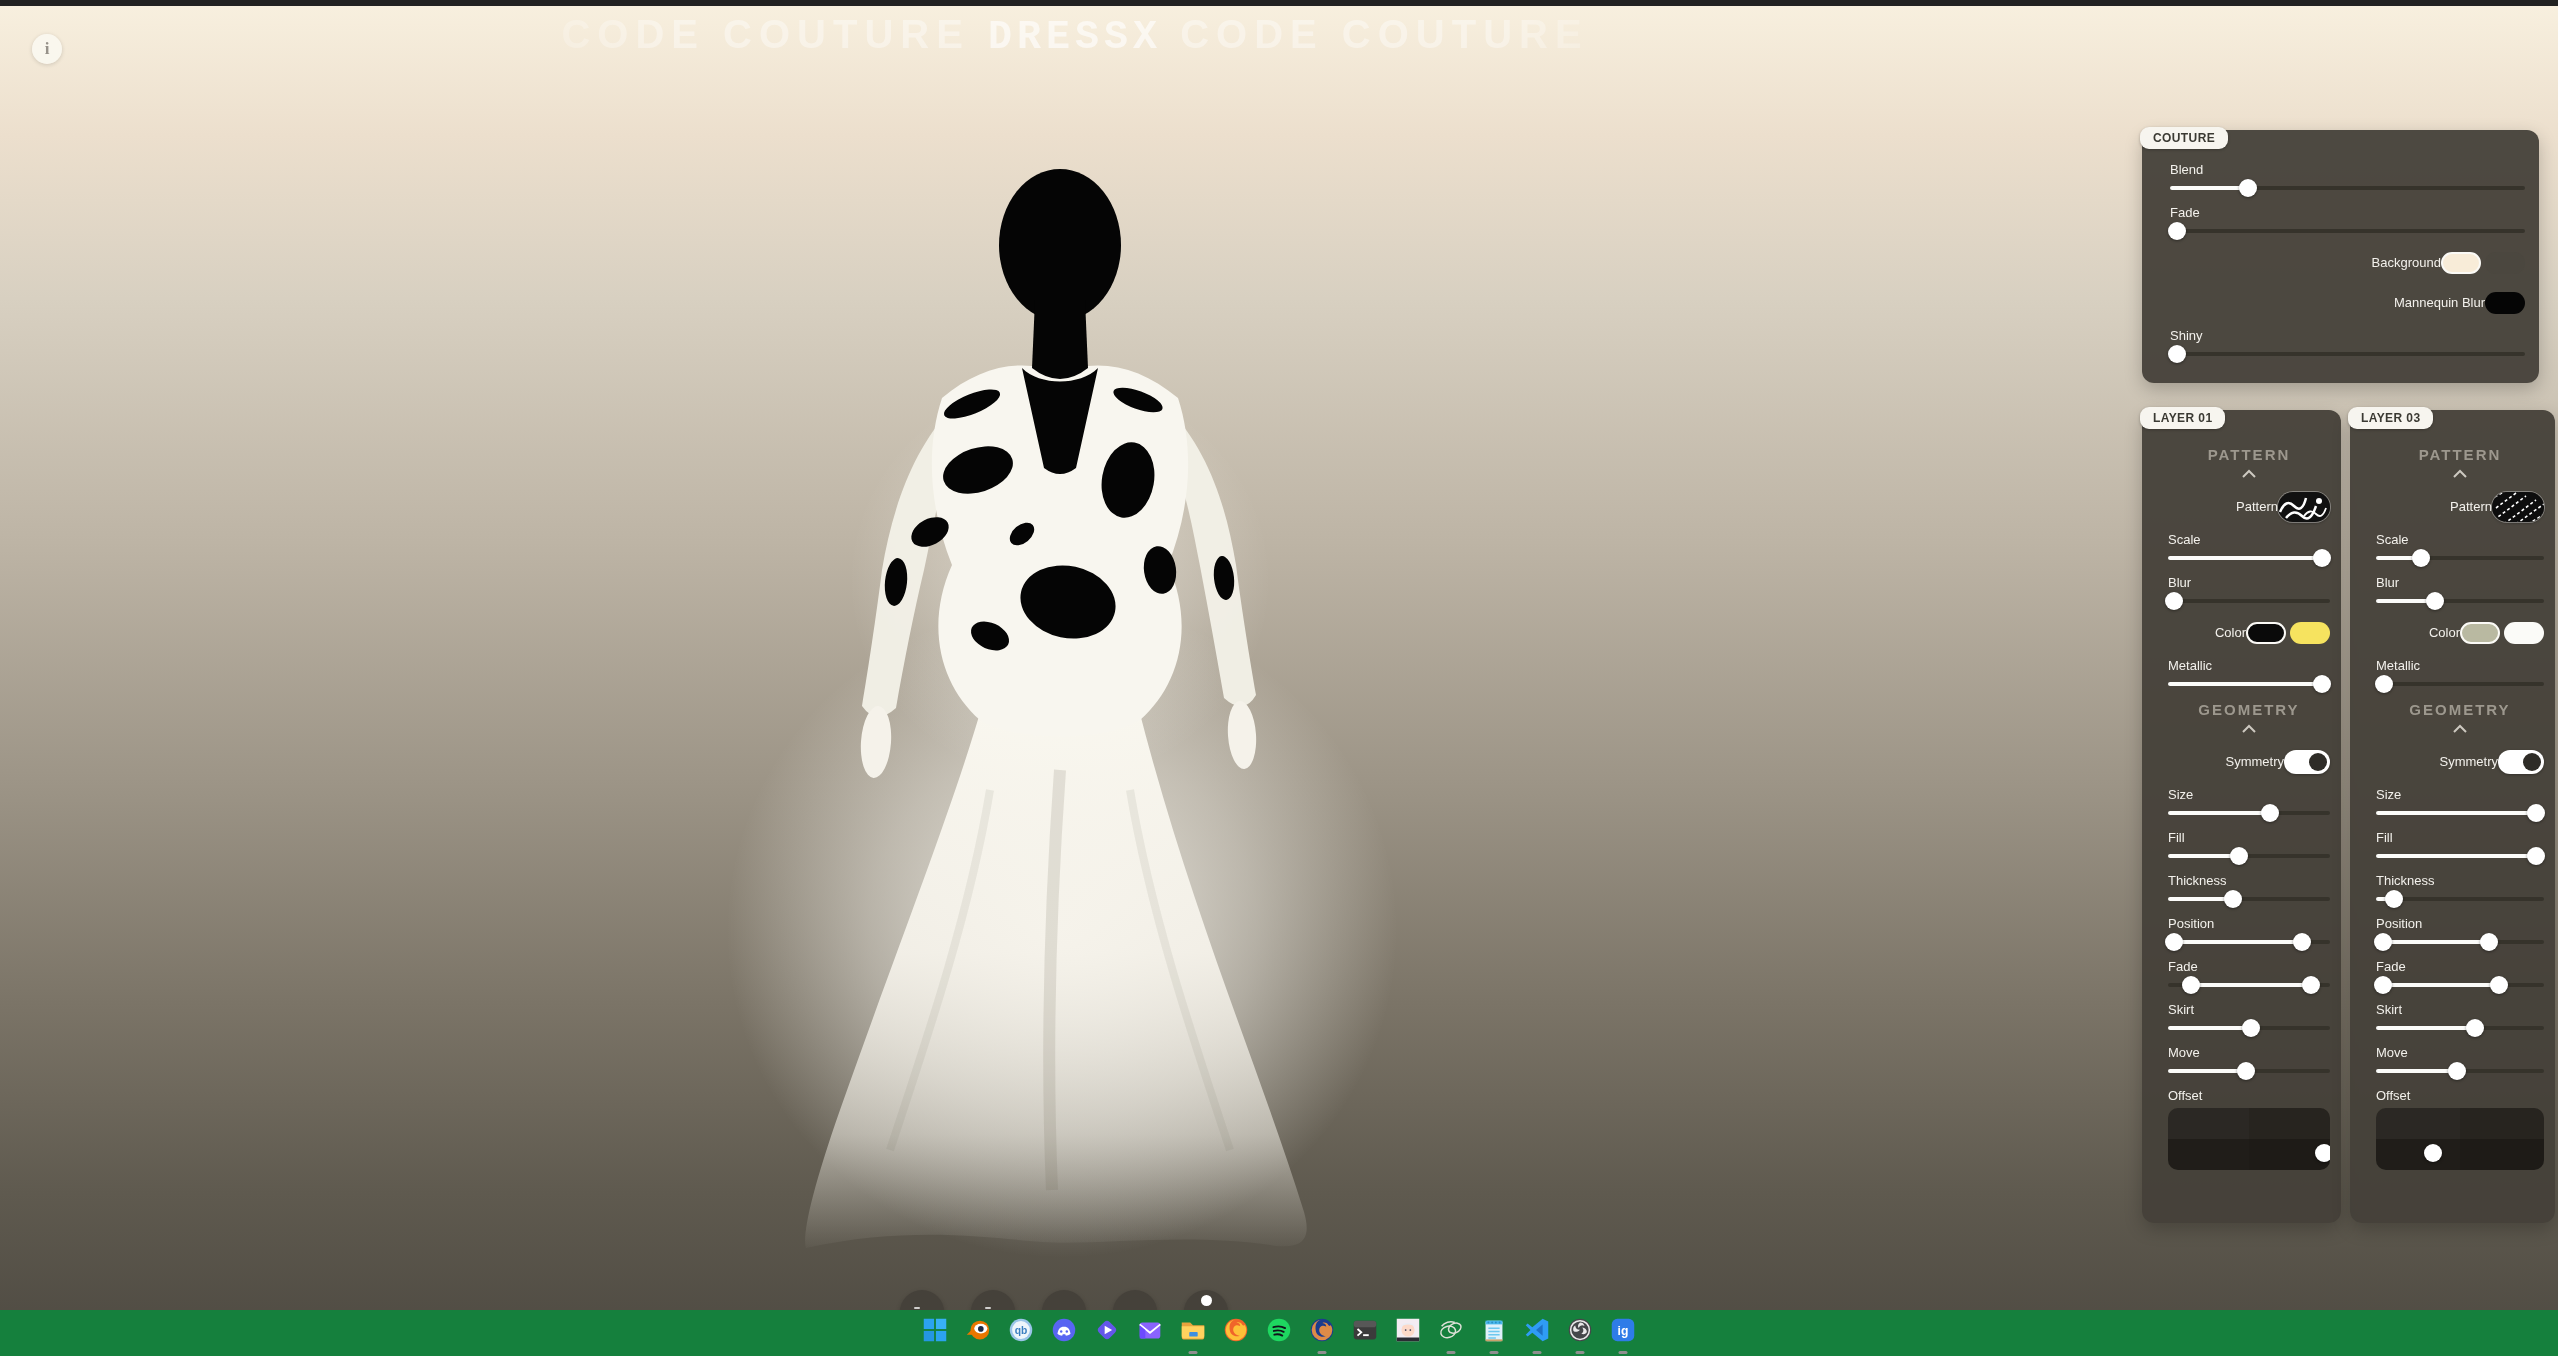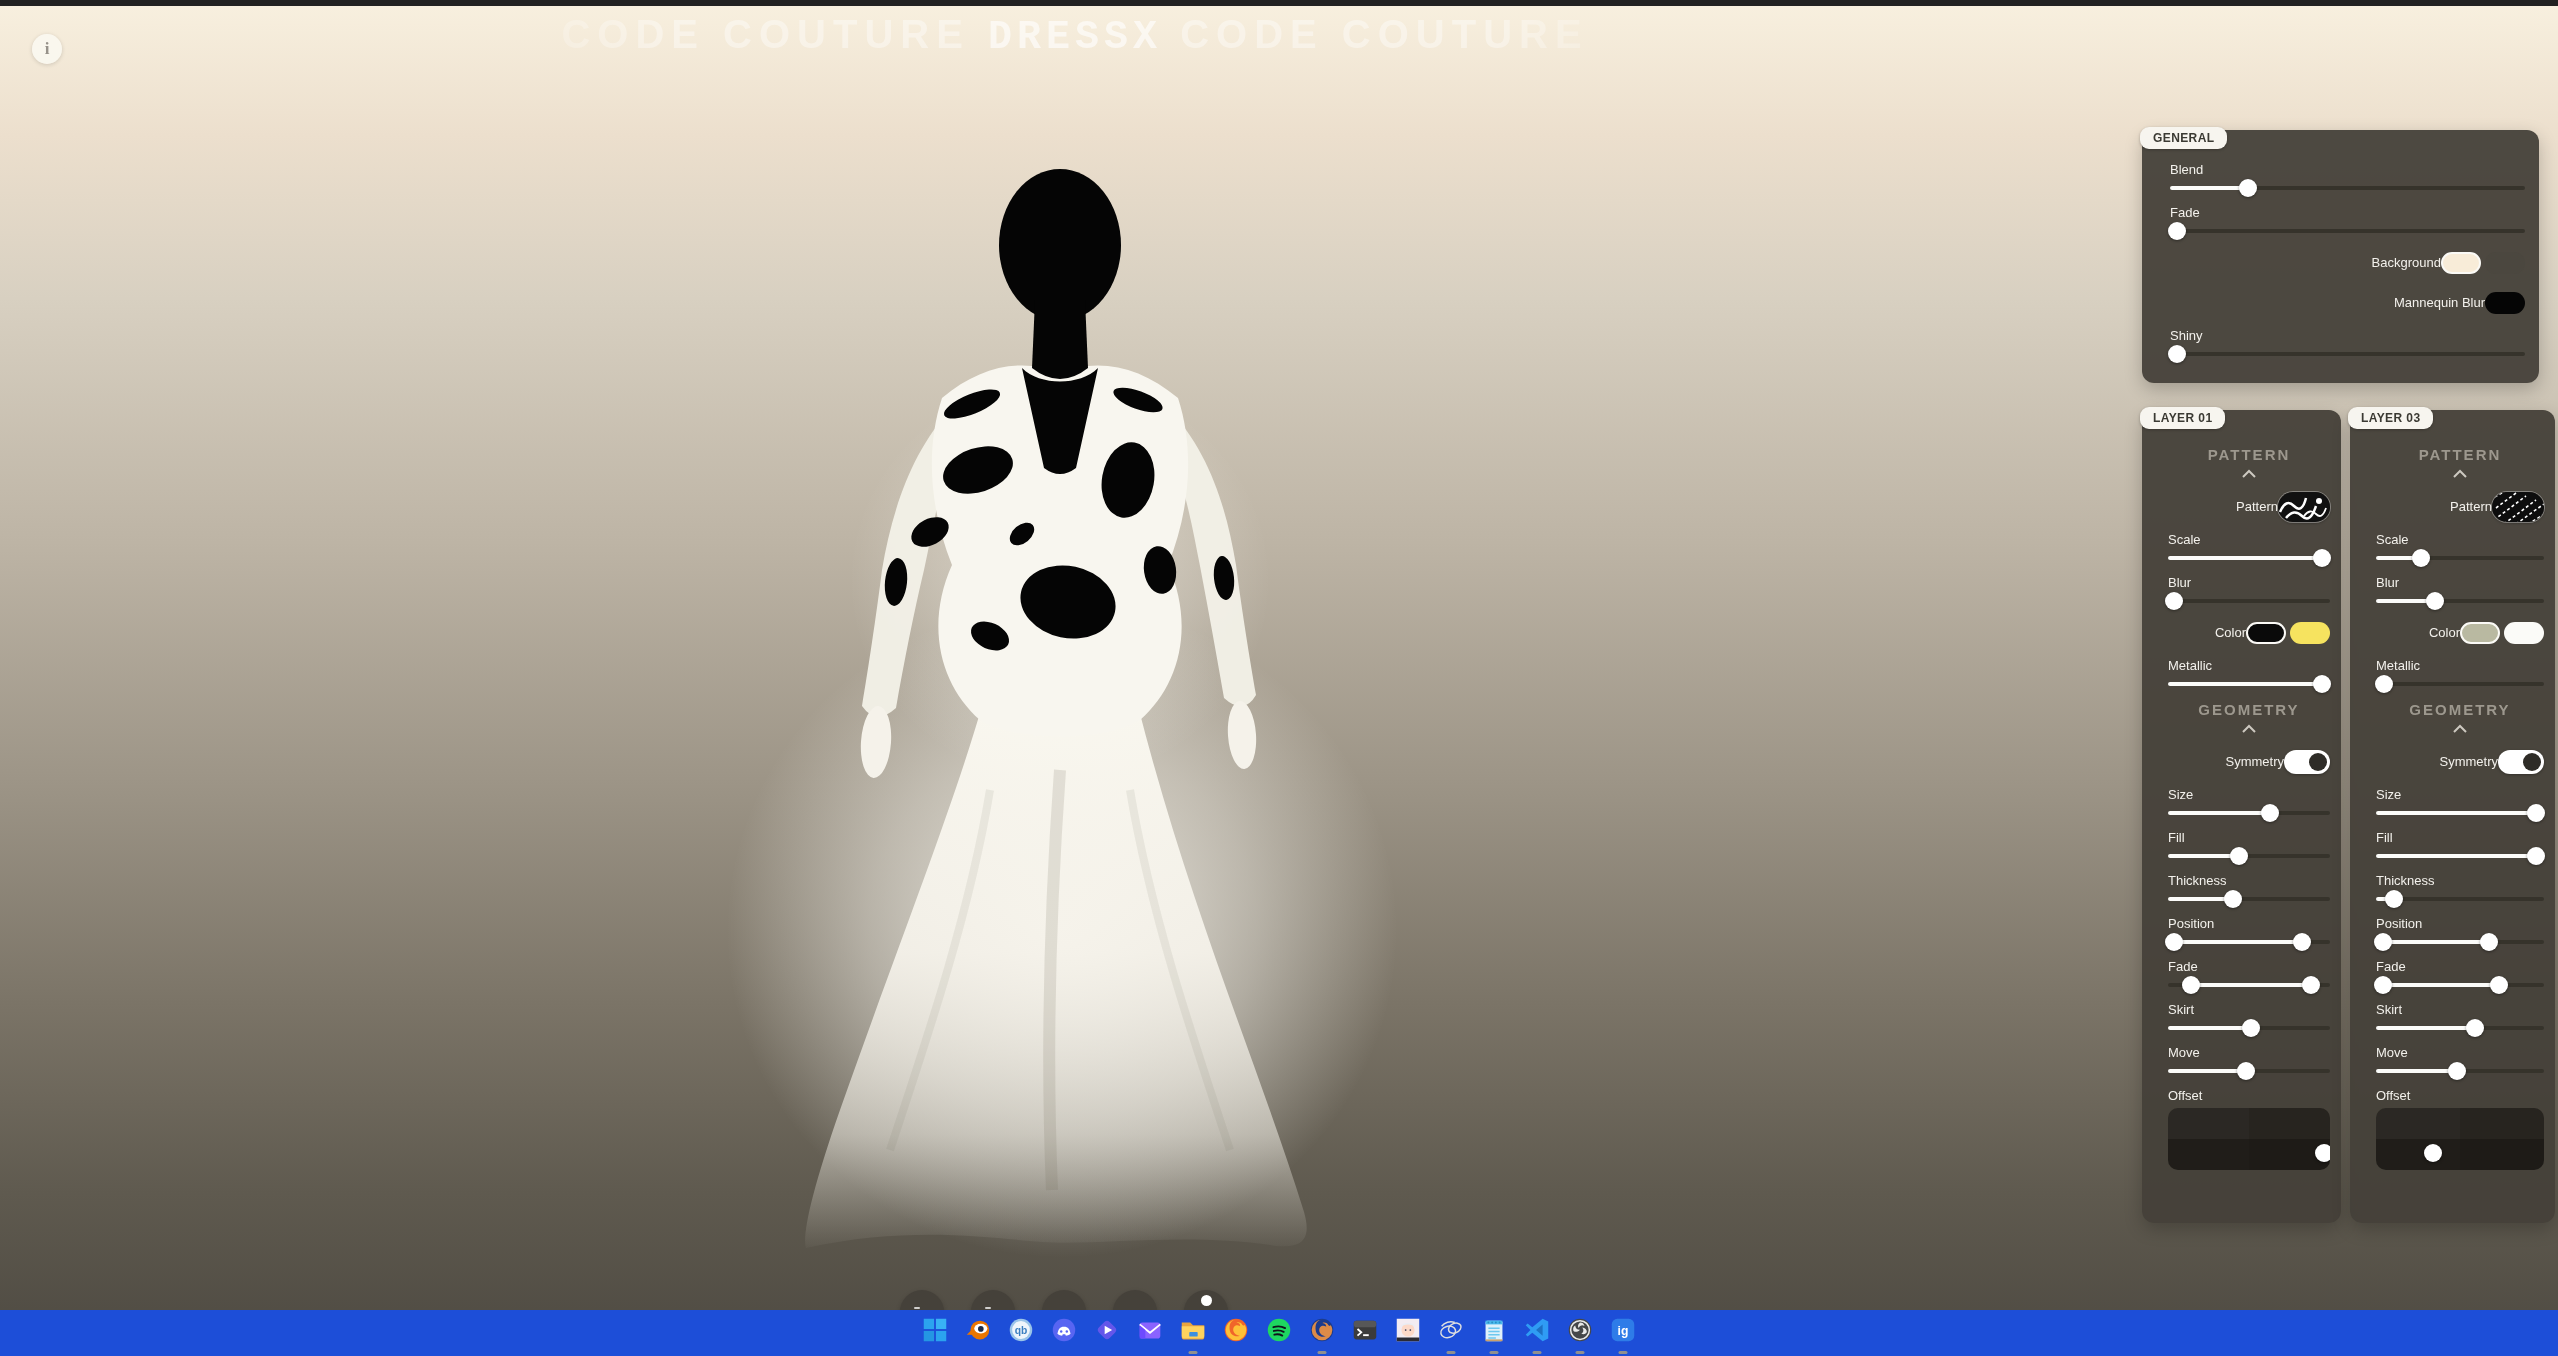--- a/index.html
+++ b/index.html
@@ -59,21 +59,21 @@
   .q.tr{right:0;top:0;background:rgba(255,255,255,.015);}
   .q.bl{left:0;bottom:0;background:rgba(0,0,0,.10);}
   .q.br{right:0;bottom:0;background:rgba(0,0,0,.16);}
   .pad-dot{position:absolute;width:18px;height:18px;border-radius:50%;background:#fff;margin:-9px 0 0 -9px;box-shadow:0 1px 3px rgba(0,0,0,.5);}
   
   .toolbar{position:absolute;left:900px;top:1290px;display:flex;gap:27px;z-index:3;}
   .circle{width:44px;height:44px;border-radius:50%;background:#45413a;position:relative;box-shadow:0 2px 5px rgba(0,0,0,.2);}
   .circle .cdot{position:absolute;left:50%;top:5px;width:11px;height:11px;margin-left:-5px;border-radius:50%;background:#fff;}
   .circle .spec{position:absolute;left:32%;top:17px;width:6px;height:2px;background:rgba(255,255,255,.75);border-radius:1px;}
   
-  .taskbar{position:absolute;left:0;top:1310px;width:2558px;height:46px;background:#1d4ed8;z-index:5;}
+  .taskbar{position:absolute;left:0;top:1310px;width:2558px;height:46px;background:#15803d;z-index:5;}
   .tb-icons{position:absolute;left:50%;top:0;transform:translateX(-50%);display:flex;gap:13px;height:46px;align-items:flex-start;padding-top:5px;}
   .tb-item{width:30px;height:41px;position:relative;}
   .tb-item svg{width:30px;height:30px;display:block;}
   .tb-ind{position:absolute;left:50%;bottom:2px;transform:translateX(-50%);width:9px;height:3px;border-radius:2px;background:#8f8f8f;}
 </style>
 </head>
 <body>
 
 <div class="topstrip"></div>
 
@@ -129,21 +129,21 @@
   </g>
 
   <g fill="#050505">
     <ellipse cx="370" cy="95" rx="61" ry="76"></ellipse>
     <path d="M345 150 L342 218 Q370 240 398 218 L395 150 Z"></path>
     <path d="M332 218 C350 236 390 236 408 218 L386 318 Q370 330 354 318 Z"></path>
   </g>
 </svg>
 
 <div class="panel" id="panel-general">
-  <span class="panel-tab">GENERAL</span>
+  <span class="panel-tab">COUTURE</span>
   <div class="panel-body">
       <div class="row">
         <div class="lbl">Blend</div>
         <div class="track">
           <div class="fill" style="width: 22%;"></div>
           <div class="thumb" style="left: 22%;"></div>
         </div>
       </div>
       <div class="row">
         <div class="lbl">Fade</div>

